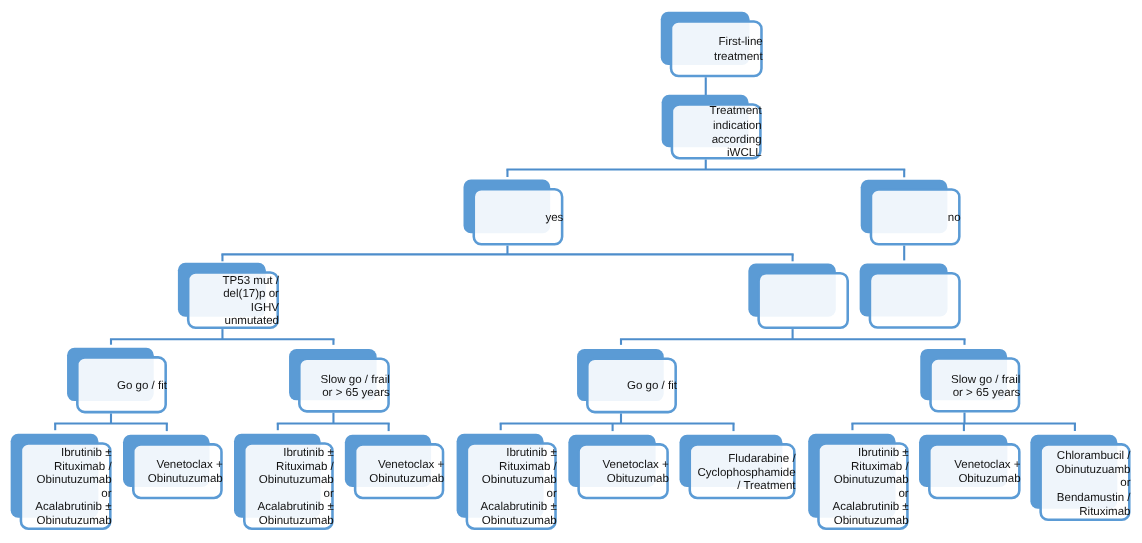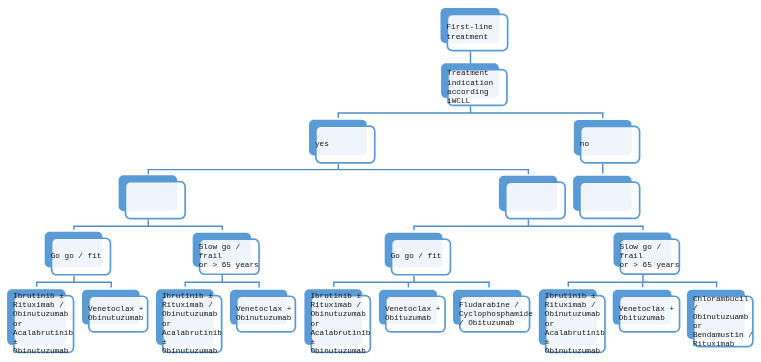--- a/index.html
+++ b/index.html
@@ -4,23 +4,23 @@
 <title>CLL first-line treatment algorithm</title>
 <style>
   html,body{margin:0;padding:0;background:#ffffff;}
   body{width:761px;height:362px;overflow:hidden;
        font-family:"Liberation Sans",sans-serif;
        -webkit-font-smoothing:antialiased;}
   #flowchart{position:relative;width:761px;height:362px;background:#ffffff;}
   #shapes{position:absolute;left:0;top:0;width:761px;height:362px;}
 
   .node{position:absolute;display:flex;align-items:center;justify-content:center;}
-  .node-label{display:block;width:100%;text-align:left;
+  .node-label{display:block;width:100%;text-align:right;
        color:#131313;font-size:7.7px;line-height:9.05px;
-       white-space:pre-line;transform:translateZ(0);font-family:Liberation Mono, monospace;}
+       white-space:pre-line;transform:translateZ(0);}
 </style>
 </head>
 <body>
 
 <div id="flowchart">
   <svg id="shapes" viewBox="0 0 761 362" width="761" height="362">
       <line x1="470.5" y1="51.5" x2="470.5" y2="64.6" stroke="#4d8dcb" stroke-width="1.4" stroke-linecap="butt"></line>
       <line x1="470.5" y1="106.3" x2="470.5" y2="113" stroke="#4d8dcb" stroke-width="1.4" stroke-linecap="butt"></line>
       <line x1="337.6" y1="113" x2="603.5" y2="113" stroke="#4d8dcb" stroke-width="1.4" stroke-linecap="butt"></line>
       <line x1="338.3" y1="113" x2="338.3" y2="118" stroke="#4d8dcb" stroke-width="1.4" stroke-linecap="butt"></line>
@@ -108,20 +108,26 @@
 indication
 according
 iWCLL</span>
     </div>
     <div class="node" style="left: 579.8px; top: 125.5px; width: 60.6px; height: 38.2px;">
       <span class="node-label">no</span>
     </div>
     <div class="node" style="left: 315px; top: 125.3px; width: 60.6px; height: 38.4px;">
       <span class="node-label">yes</span>
     </div>
+    <div class="node" style="left: 124.6px; top: 180.8px; width: 61.4px; height: 38.6px;">
+      <span class="node-label">TP53 mut /
+del(17)p or
+IGHV
+unmutated</span>
+    </div>
     <div class="node" style="left: 50.7px; top: 237.4px; width: 60.6px; height: 38.2px;">
       <span class="node-label">Go go / fit</span>
     </div>
     <div class="node" style="left: 198.7px; top: 238.3px; width: 61.2px; height: 36.8px;">
       <span class="node-label">Slow go / frail
 or &gt; 65 years</span>
     </div>
     <div class="node" style="left: 390.7px; top: 238.3px; width: 60.6px; height: 37.3px;">
       <span class="node-label">Go go / fit</span>
     </div>
@@ -161,21 +167,21 @@
 Acalabrutinib ±
 Obinutuzumab</span>
     </div>
     <div class="node" style="left: 384.9px; top: 295.4px; width: 61px; height: 37.4px;">
       <span class="node-label">Venetoclax +
 Obituzumab</span>
     </div>
     <div class="node" style="left: 459px; top: 295.4px; width: 71.4px; height: 37.4px;">
       <span class="node-label">Fludarabine /
 Cyclophosphamide
-/ Obituzumab</span>
+/ Treatment</span>
     </div>
     <div class="node" style="left: 544.8px; top: 294.8px; width: 61px; height: 58.5px;">
       <span class="node-label">Ibrutinib ±
 Rituximab /
 Obinutuzumab
 or
 Acalabrutinib ±
 Obinutuzumab</span>
     </div>
     <div class="node" style="left: 618.7px; top: 295.4px; width: 61.7px; height: 37.4px;">

